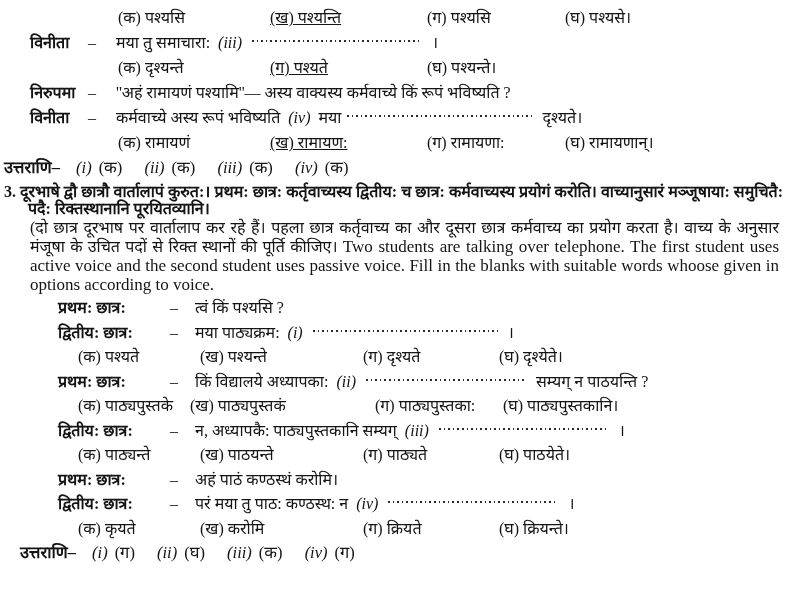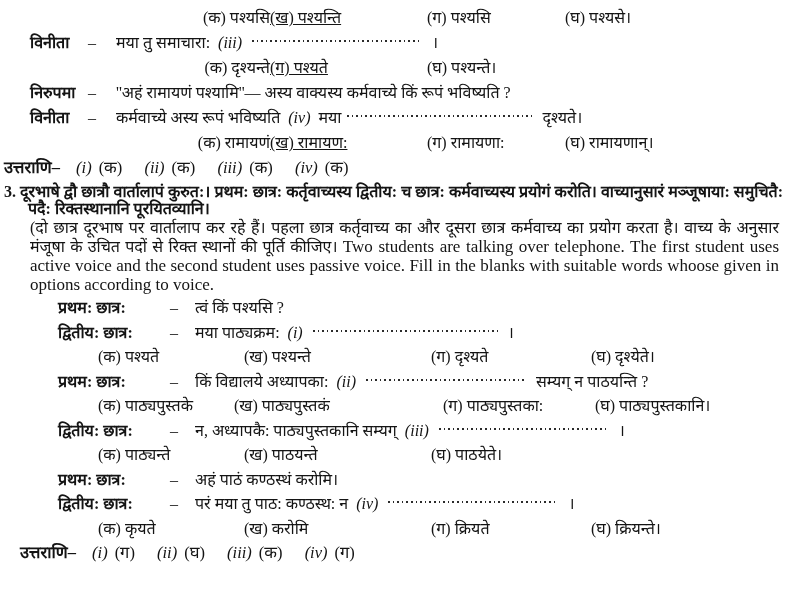--- a/index.html
+++ b/index.html
@@ -10,25 +10,25 @@
     font-family:"Liberation Serif","DejaVu Sans",serif;
     font-size:16px;
   }
   .page { padding-top:5px; }
   .row { line-height:25px; white-space:nowrap; }
   .q3 .row { line-height:24.5px;margin-left:20px; }
 
   
   .opts { display:flex; margin-left:118px; }
   .opt  { display:inline-block; min-width:120px; }
-  .opts.a .opt:nth-child(1){ min-width:152px;text-align:right; }
+  .opts.a .opt:nth-child(1){ min-width:152px; }
   .opts.a .opt:nth-child(2){ min-width:157px;text-decoration:underline; }
   .opts.a .opt:nth-child(3){ min-width:138px; }
   .opts.a .opt:nth-child(4){ min-width:0; }
-  .opts.b { margin-left:98px;gap:24px; }
+  .opts.b { margin-left:78px; }
   .opts.b .opt:nth-child(1){ min-width:122px; }
   .opts.b .opt:nth-child(2){ min-width:163px; }
   .opts.b .opt:nth-child(3){ min-width:136px; }
   .opts.b .opt:nth-child(4){ min-width:0; }
   .opts.books .opt:nth-child(1){ min-width:100px; margin-right:12px; }
   .opts.books .opt:nth-child(2){ min-width:185px; }
   .opts.books .opt:nth-child(3){ min-width:128px; }
 
   
   .dlg { display:flex; }
@@ -195,20 +195,21 @@
         <span>न, अध्यापकै: पाठ्यपुस्तकानि सम्यग्</span>
         <span class="rn">(iii)</span>
         <span class="dots"></span>
         <span>।</span>
       </span>
     </div>
 
     <div class="row opts b">
       <span class="opt">(क) पाठ्यन्ते</span>
       <span class="opt">(ख) पाठयन्ते</span>
+      <span class="opt">(ग) पाठ्यते</span>
       <span class="opt">(घ) पाठयेते।</span>
     </div>
 
     <div class="row dlg tb">
       <span class="spk">प्रथम: छात्र:</span>
       <span class="dash">–</span>
       <span class="txt">
         <span>अहं पाठं कण्ठस्थं करोमि।</span>
       </span>
     </div>

